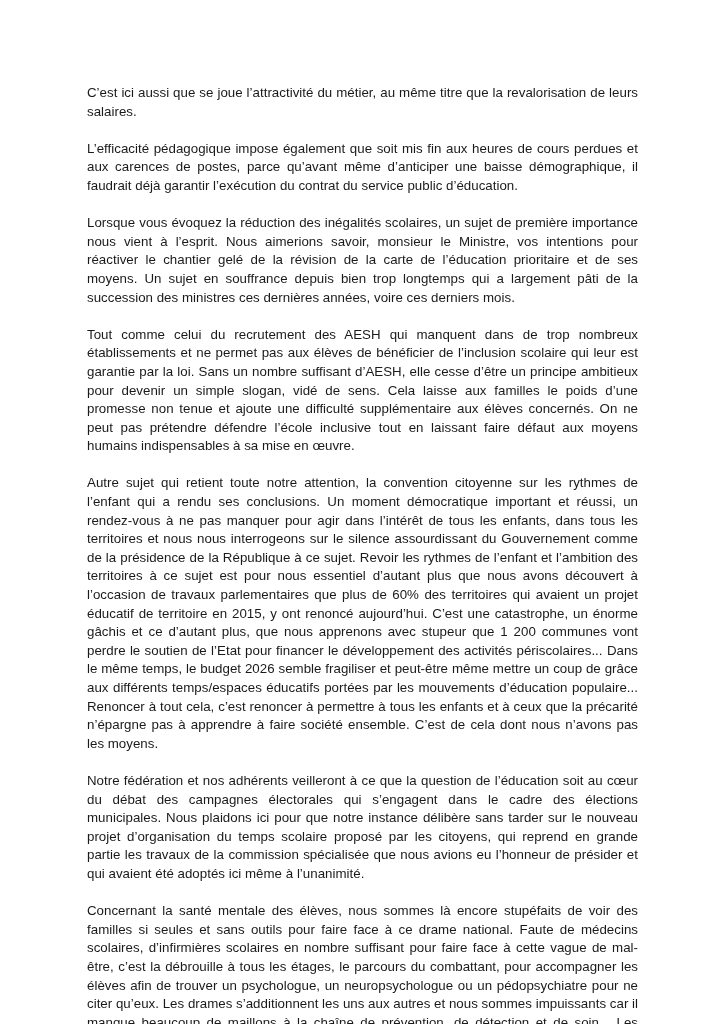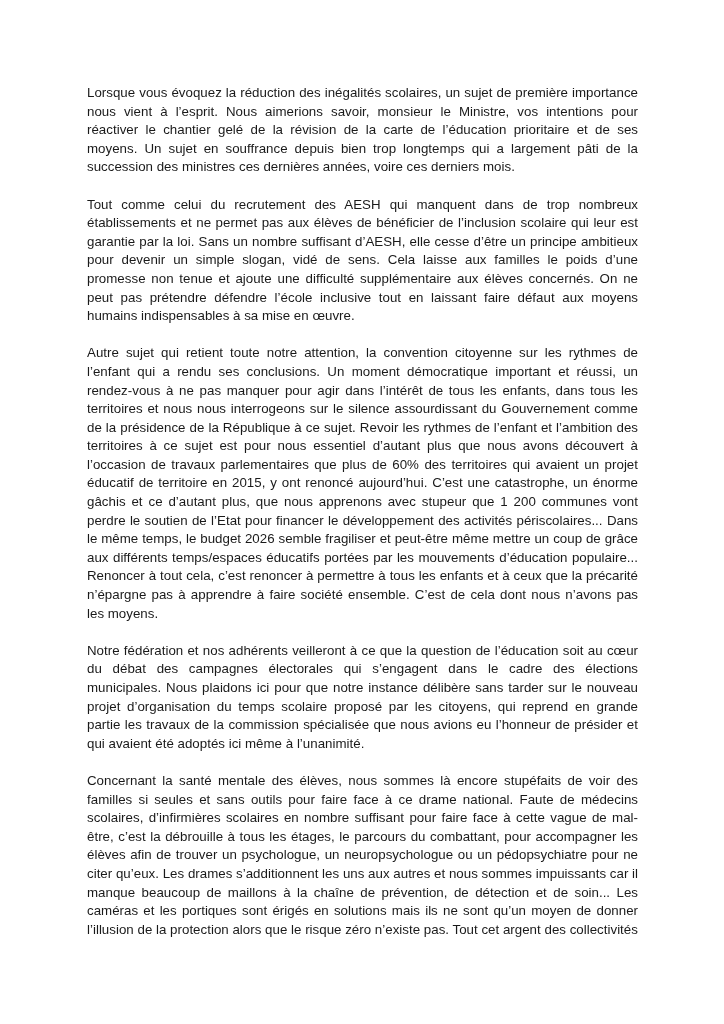--- a/index.html
+++ b/index.html
@@ -47,20 +47,22 @@
       display: flex;
       justify-content: space-between;
     }
     .footer b { font-weight: bold; }
   </style>
 </head>
 <body>
 
 <div class="page">
   <div class="body-text">
+    <p class="para">C’est ici aussi que se joue l’attractivité du métier, au même titre que la revalorisation de leurs salaires.</p>
+    <p class="para">L’efficacité pédagogique impose également que soit mis fin aux heures de cours perdues et aux carences de postes, parce qu’avant même d’anticiper une baisse démographique, il faudrait déjà garantir l’exécution du contrat du service public d’éducation.</p>
     <p class="para">Lorsque vous évoquez la réduction des inégalités scolaires, un sujet de première importance nous vient à l’esprit. Nous aimerions savoir, monsieur le Ministre, vos intentions pour réactiver le chantier gelé de la révision de la carte de l’éducation prioritaire et de ses moyens. Un sujet en souffrance depuis bien trop longtemps qui a largement pâti de la succession des ministres ces dernières années, voire ces derniers mois.</p>
     <p class="para">Tout comme celui du recrutement des AESH qui manquent dans de trop nombreux établissements et ne permet pas aux élèves de bénéficier de l’inclusion scolaire qui leur est garantie par la loi. Sans un nombre suffisant d’AESH, elle cesse d’être un principe ambitieux pour devenir un simple slogan, vidé de sens. Cela laisse aux familles le poids d’une promesse non tenue et ajoute une difficulté supplémentaire aux élèves concernés. On ne peut pas prétendre défendre l’école inclusive tout en laissant faire défaut aux moyens humains indispensables à sa mise en œuvre.</p>
     <p class="para">Autre sujet qui retient toute notre attention, la convention citoyenne sur les rythmes de l’enfant qui a rendu ses conclusions. Un moment démocratique important et réussi, un rendez-vous à ne pas manquer pour agir dans l’intérêt de tous les enfants, dans tous les territoires et nous nous interrogeons sur le silence assourdissant du Gouvernement comme de la présidence de la République à ce sujet. Revoir les rythmes de l’enfant et l’ambition des territoires à ce sujet est pour nous essentiel d’autant plus que nous avons découvert à l’occasion de travaux parlementaires que plus de 60% des territoires qui avaient un projet éducatif de territoire en 2015, y ont renoncé aujourd’hui. C’est une catastrophe, un énorme gâchis et ce d’autant plus, que nous apprenons avec stupeur que 1 200 communes vont perdre le soutien de l’Etat pour financer le développement des activités périscolaires... Dans le même temps, le budget 2026 semble fragiliser et peut-être même mettre un coup de grâce aux différents temps/espaces éducatifs portées par les mouvements d’éducation populaire... Renoncer à tout cela, c’est renoncer à permettre à tous les enfants et à ceux que la précarité n’épargne pas à apprendre à faire société ensemble. C’est de cela dont nous n’avons pas les moyens.</p>
     <p class="para">Notre fédération et nos adhérents veilleront à ce que la question de l’éducation soit au cœur du débat des campagnes électorales qui s’engagent dans le cadre des élections municipales. Nous plaidons ici pour que notre instance délibère sans tarder sur le nouveau projet d’organisation du temps scolaire proposé par les citoyens, qui reprend en grande partie les travaux de la commission spécialisée que nous avions eu l’honneur de présider et qui avaient été adoptés ici même à l’unanimité.</p>
     <p class="para">Concernant la santé mentale des élèves, nous sommes là encore stupéfaits de voir des familles si seules et sans outils pour faire face à ce drame national. Faute de médecins scolaires, d’infirmières scolaires en nombre suffisant pour faire face à cette vague de mal-être, c’est la débrouille à tous les étages, le parcours du combattant, pour accompagner les élèves afin de trouver un psychologue, un neuropsychologue ou un pédopsychiatre pour ne citer qu’eux. Les drames s’additionnent les uns aux autres et nous sommes impuissants car il manque beaucoup de maillons à la chaîne de prévention, de détection et de soin... Les caméras et les portiques sont érigés en solutions mais ils ne sont qu’un moyen de donner l’illusion de la protection alors que le risque zéro n’existe pas. Tout cet argent des collectivités</p>
   </div>
 
 </div>
 
 </body></html>

